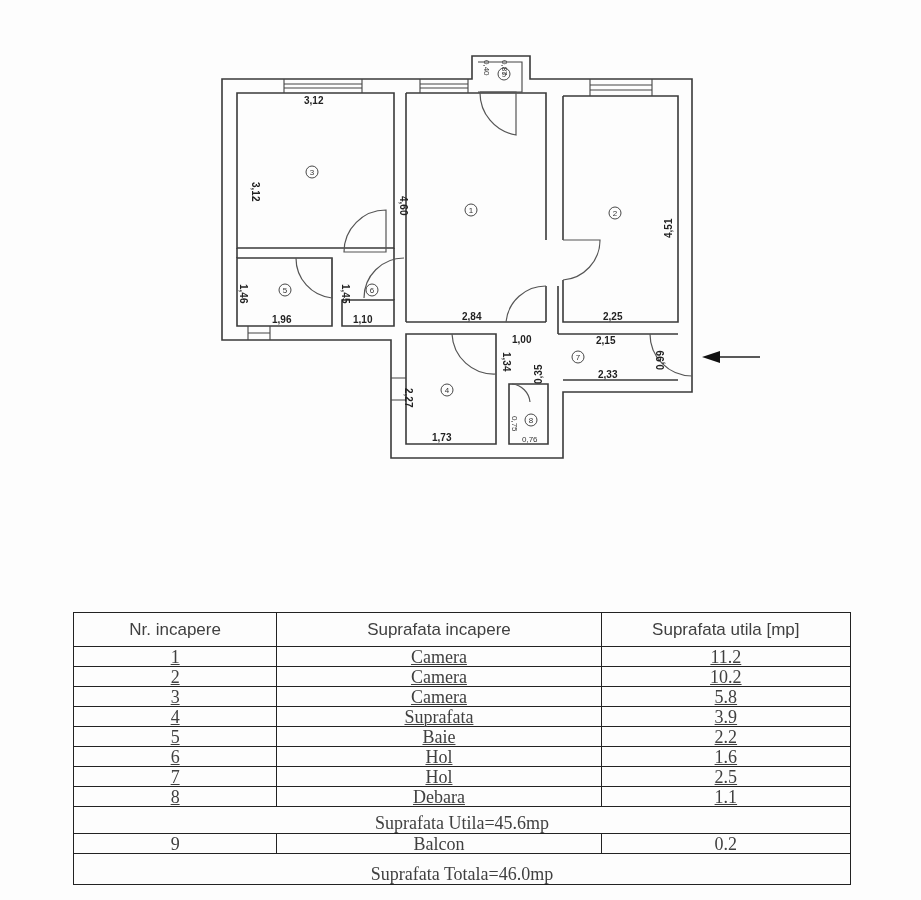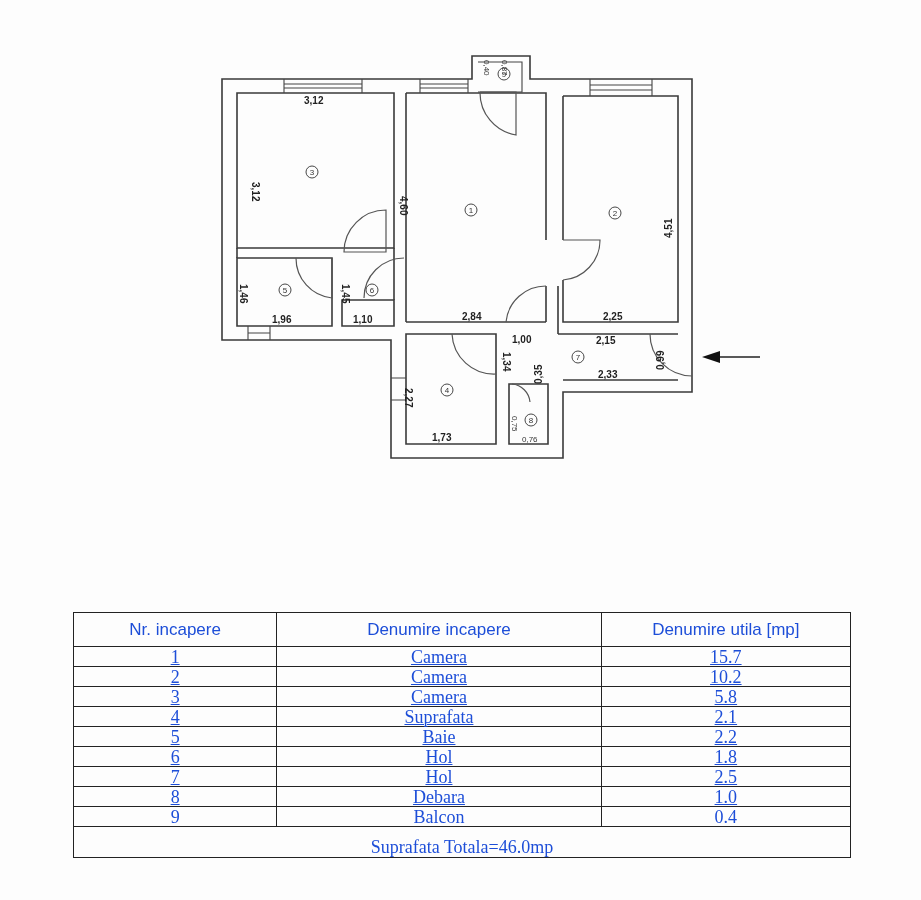--- a/index.html
+++ b/index.html
@@ -17,21 +17,21 @@
   #plan .num { font-family:"Liberation Sans", sans-serif; font-size:8px; fill:#333; }
   #plan .numc { fill:none; stroke:#333; stroke-width:0.9; }
 
   .tbl {
     position:absolute; left:73px; top:612px; width:778px;
     border-collapse:collapse; table-layout:fixed;
   }
   .tbl td, .tbl th {
     border:1.6px solid #222; padding:0; text-align:center;
     font-family:"Liberation Serif", serif; font-weight:normal;
-    color:#1d4ed8;
+    color:#404040;
   }
   .tbl th {
     font-family:"Liberation Sans", sans-serif; font-size:17px;
     height:33px; vertical-align:middle;
   }
   .tbl td { font-size:18px; height:19px; line-height:17px; vertical-align:bottom; }
   .tbl td span { text-decoration:underline; text-decoration-thickness:1px; }
   .tbl tr.sum td { height:26px; font-size:18px; vertical-align:bottom; line-height:20px; }
   .tbl tr.total td { height:30px; }
   .c1 { width:203px; } .c2 { width:324px; } .c3 { width:249px; }
@@ -136,65 +136,68 @@
 
 <table class="tbl">
   <colgroup>
       <col class="c1">
       <col class="c2">
       <col class="c3">
     </colgroup>
   <tbody>
       <tr>
     <th>Nr. incapere</th>
-    <th>Denumire incapere</th>
-    <th>Denumire utila  [mp]</th>
+    <th>Suprafata incapere</th>
+    <th>Suprafata utila  [mp]</th>
   </tr>
   <tr>
     <td><span>1</span></td>
     <td><span>Camera</span></td>
-    <td><span>15.7</span></td>
+    <td><span>11.2</span></td>
   </tr>
   <tr>
     <td><span>2</span></td>
     <td><span>Camera</span></td>
     <td><span>10.2</span></td>
   </tr>
   <tr>
     <td><span>3</span></td>
     <td><span>Camera</span></td>
     <td><span>5.8</span></td>
   </tr>
   <tr>
     <td><span>4</span></td>
     <td><span>Suprafata</span></td>
-    <td><span>2.1</span></td>
+    <td><span>3.9</span></td>
   </tr>
   <tr>
     <td><span>5</span></td>
     <td><span>Baie</span></td>
     <td><span>2.2</span></td>
   </tr>
   <tr>
     <td><span>6</span></td>
     <td><span>Hol</span></td>
-    <td><span>1.8</span></td>
+    <td><span>1.6</span></td>
   </tr>
   <tr>
     <td><span>7</span></td>
     <td><span>Hol</span></td>
     <td><span>2.5</span></td>
   </tr>
   <tr>
     <td><span>8</span></td>
     <td><span>Debara</span></td>
-    <td><span>1.0</span></td>
+    <td><span>1.1</span></td>
+  </tr>
+  <tr class="sum">
+    <td colspan="3">Suprafata Utila=45.6mp</td>
   </tr>
   <tr>
     <td>9</td>
     <td>Balcon</td>
-    <td>0.4</td>
+    <td>0.2</td>
   </tr>
   <tr class="sum total">
     <td colspan="3">Suprafata Totala=46.0mp</td>
   </tr>
 </tbody>
   </table>
 
 </body></html>

